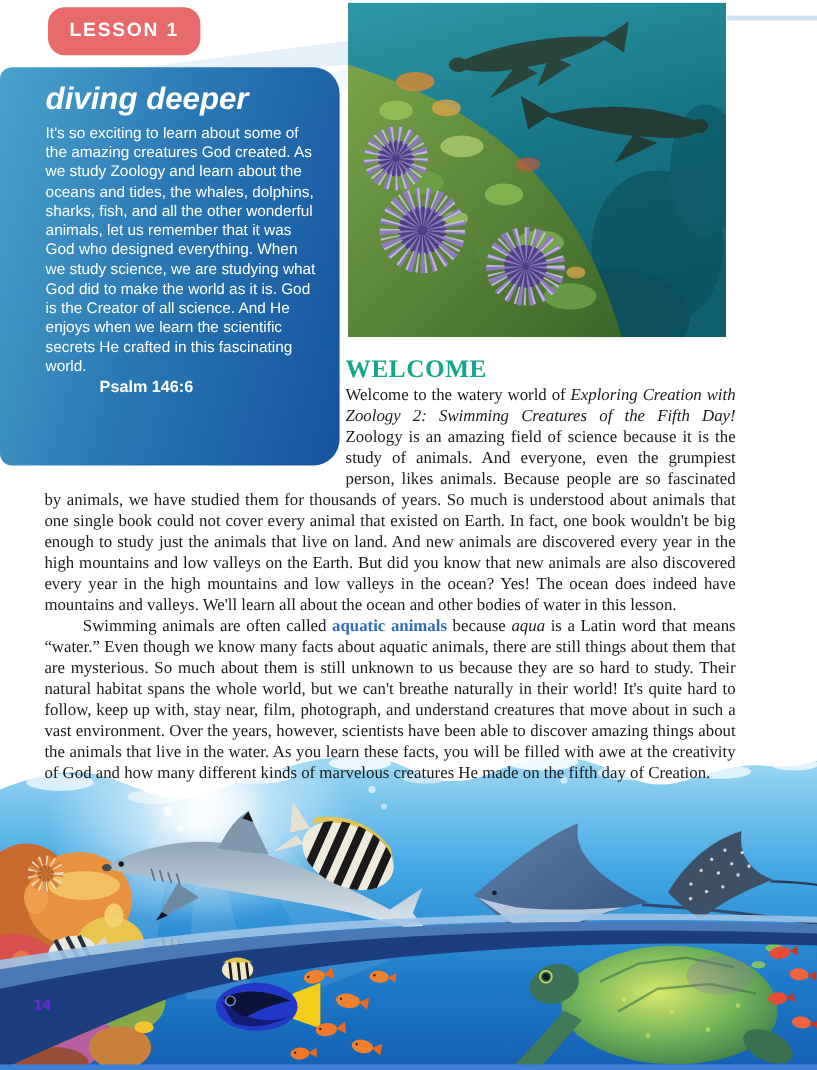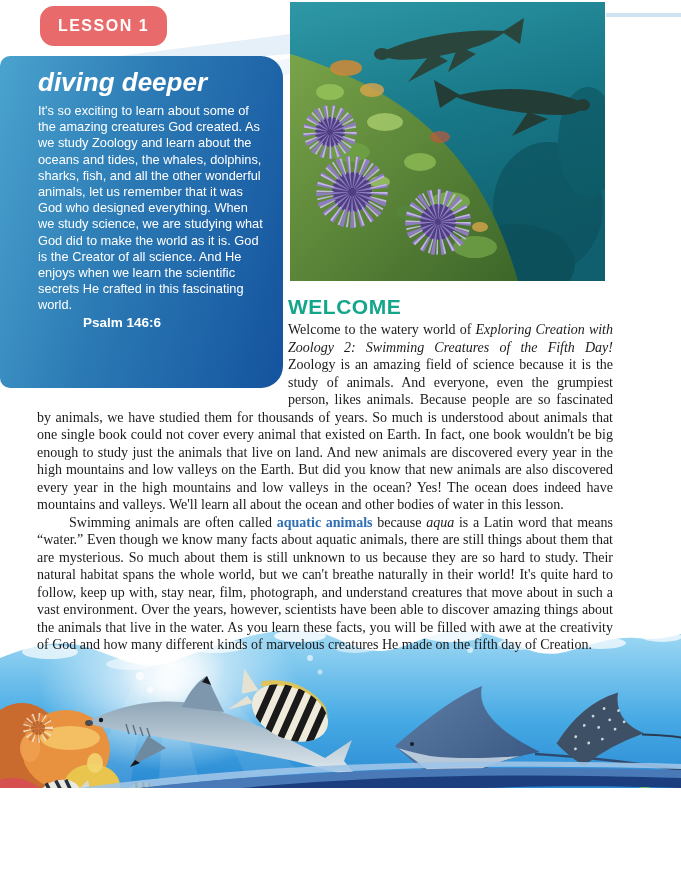--- a/index.html
+++ b/index.html
@@ -1,16 +1,16 @@
 <!DOCTYPE html>
 <html style="--badge_bg: #E96A6A; --box_blue: #14539E; --welcome_teal: #14A68B; --term_blue: #2E6FB5; --band_navy: #1C3E7E; --band_steel: #4A79B8; --bottom_strip: #3E7FD6;"><head>
 <meta charset="utf-8">
 <style>
   html,body{margin:0;padding:0;background:#ffffff;}
-  .page{position:relative;width:681px;height:788px;background:#fff;overflow:hidden;
+  .page{position:relative;width:681px;height:892px;background:#fff;overflow:hidden;
         font-family:"Liberation Serif",serif;color:#1a1a1a;}
   
   .topswoosh{position:absolute;left:0;top:0;z-index:0;}
   
   .badge{position:absolute;left:40px;top:6px;width:127px;height:40px;z-index:3;
          background:var(--badge_bg,#E96A6A);border-radius:14px;
          display:flex;align-items:center;justify-content:center;
          font-family:"Liberation Sans",sans-serif;font-weight:bold;font-size:16px;
          letter-spacing:1.5px;color:#fff;}
   
@@ -23,21 +23,21 @@
   .sidebox p{margin:0;font-family:Liberation Sans, sans-serif;
              font-size:12.8px;line-height:16.2px;}
   .sidebox .scripture{margin-top:13px;}
   .sidebox .ref{font-weight:bold;font-size:13.5px;margin-top:1px;margin-left:45px;}
   
   .photo{position:absolute;left:290px;top:2px;width:315px;height:279px;z-index:1;
          margin:0;overflow:hidden;}
   
   .content{position:absolute;left:37px;top:296px;width:576px;z-index:4;}
   .wrap-spacer{float:left;width:251px;height:104px;}
-  .content h2{margin:0 0 3px 0;font-family:Liberation Sans, sans-serif;
+  .content h2{margin:0 0 3px 0;font-family:Liberation Serif, serif;
               font-weight:800;font-size:21px;line-height:22px;letter-spacing:.5px;
               color:var(--welcome_teal,#14A68B);}
   .content p{margin:0;text-align:justify;font-size:14px;line-height:17.5px;}
   .content p.indent{text-indent:32px;}
   .content i{font-style:italic;}
   .term{color:var(--term_blue,#2E6FB5);font-weight:bold;}
   
   .scene{position:absolute;left:0;top:628px;width:681px;height:264px;z-index:2;}
   .pagenum{position:absolute;left:28px;top:830px;z-index:6;
            font-family:"Liberation Sans",sans-serif;font-weight:bold;font-size:13px;

